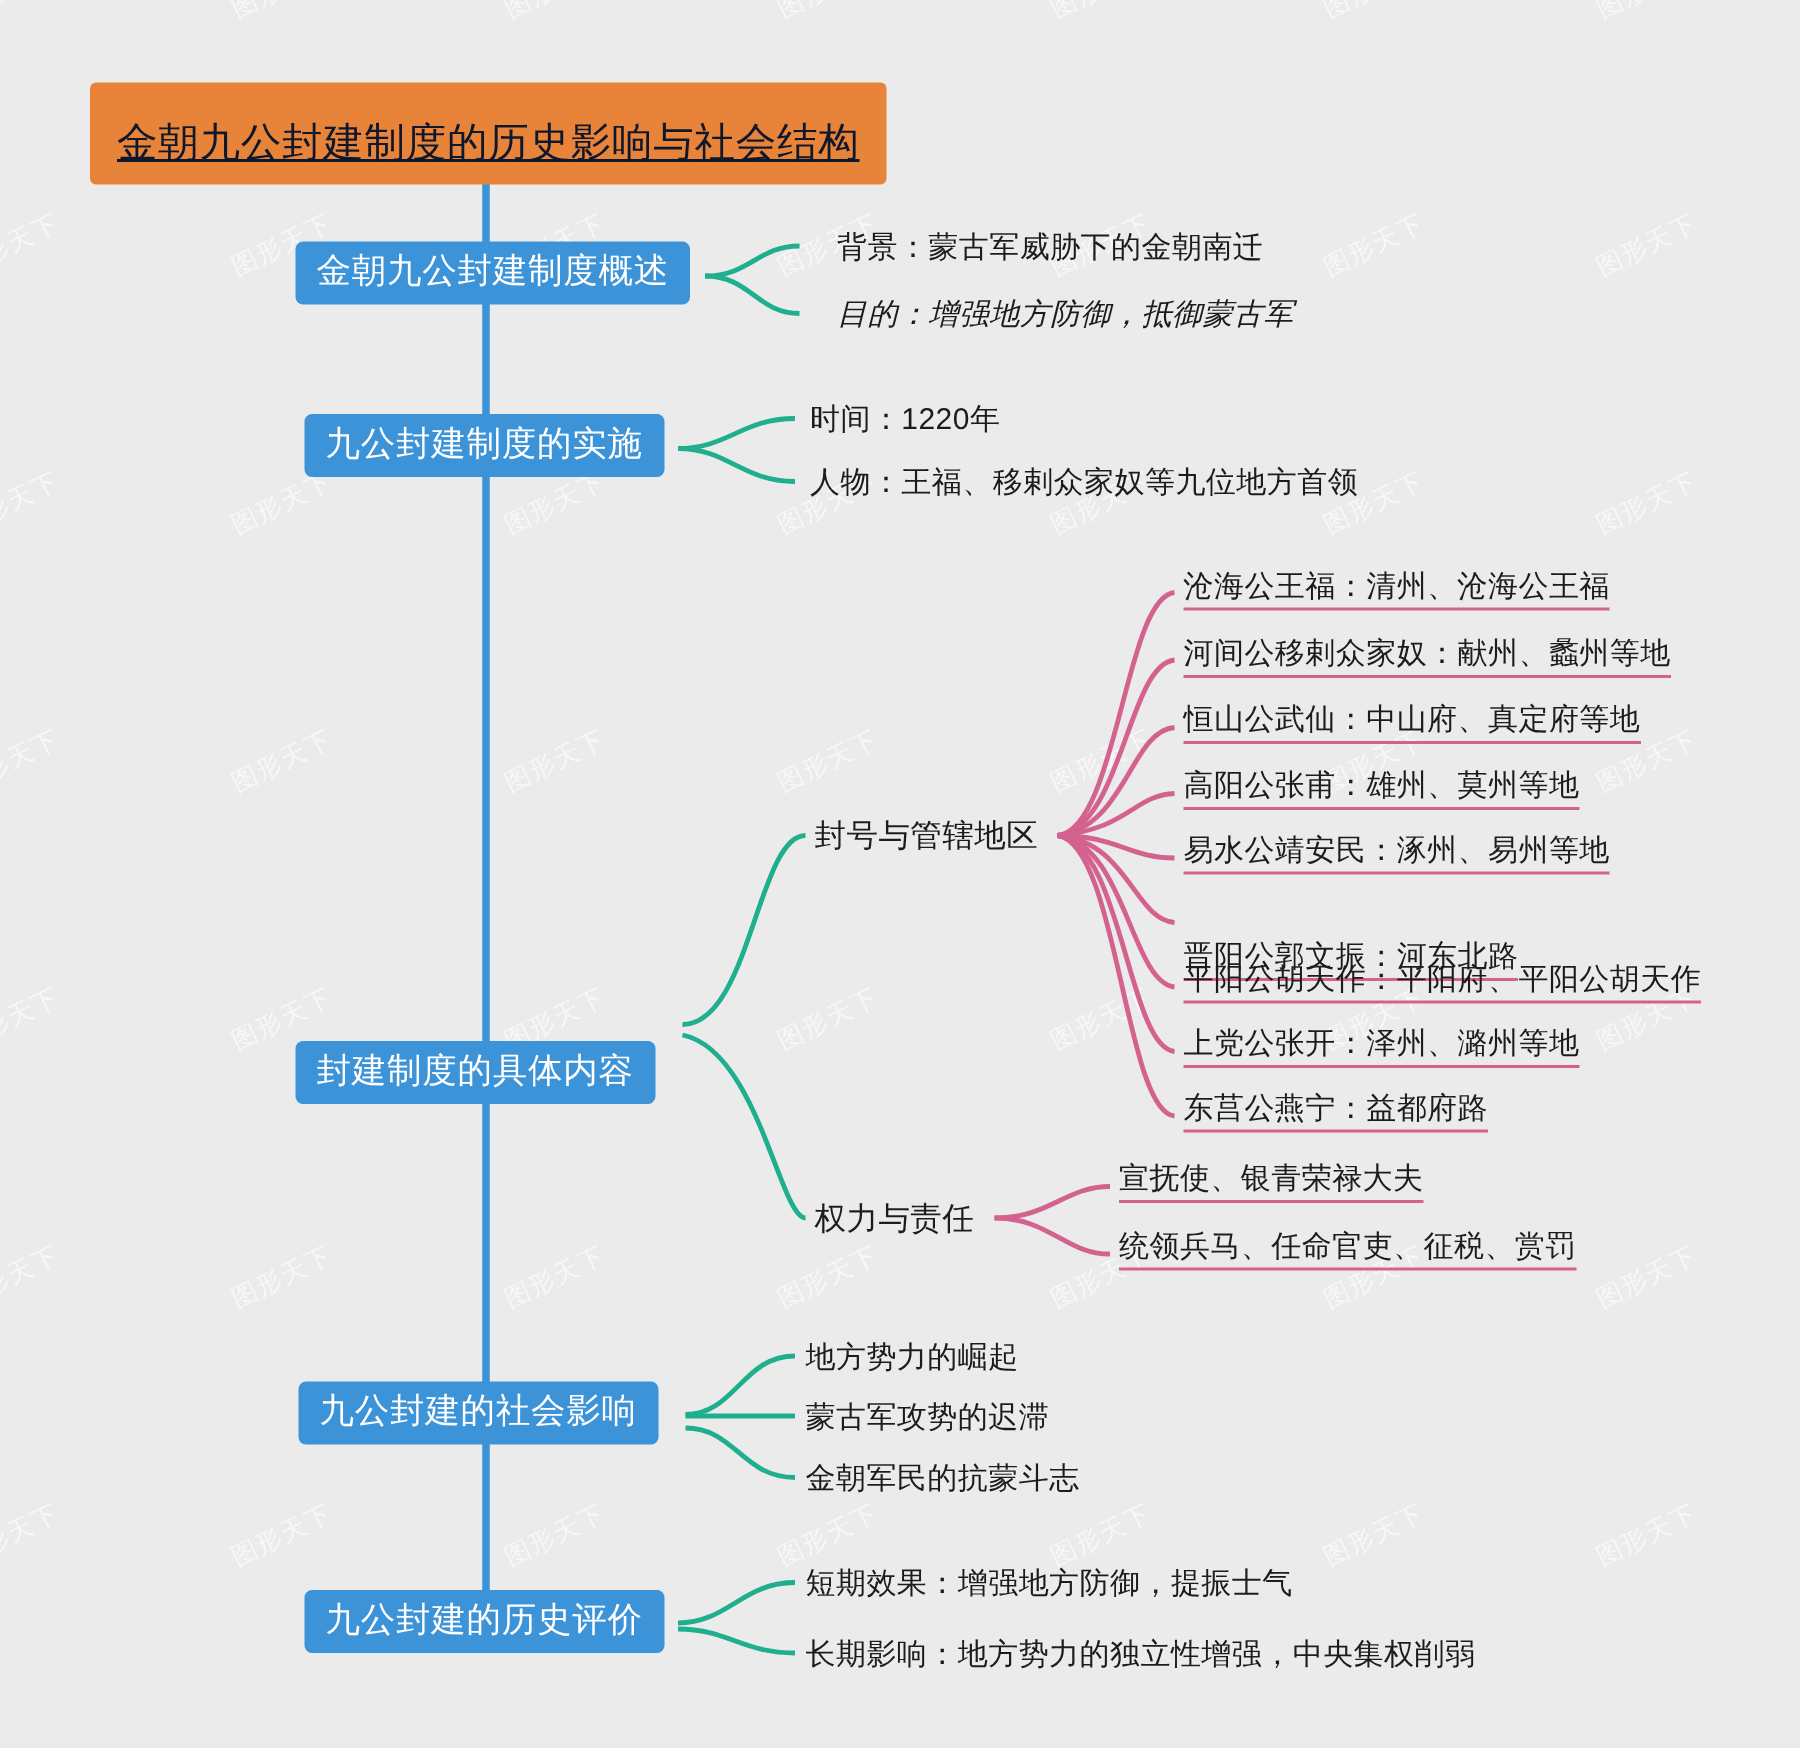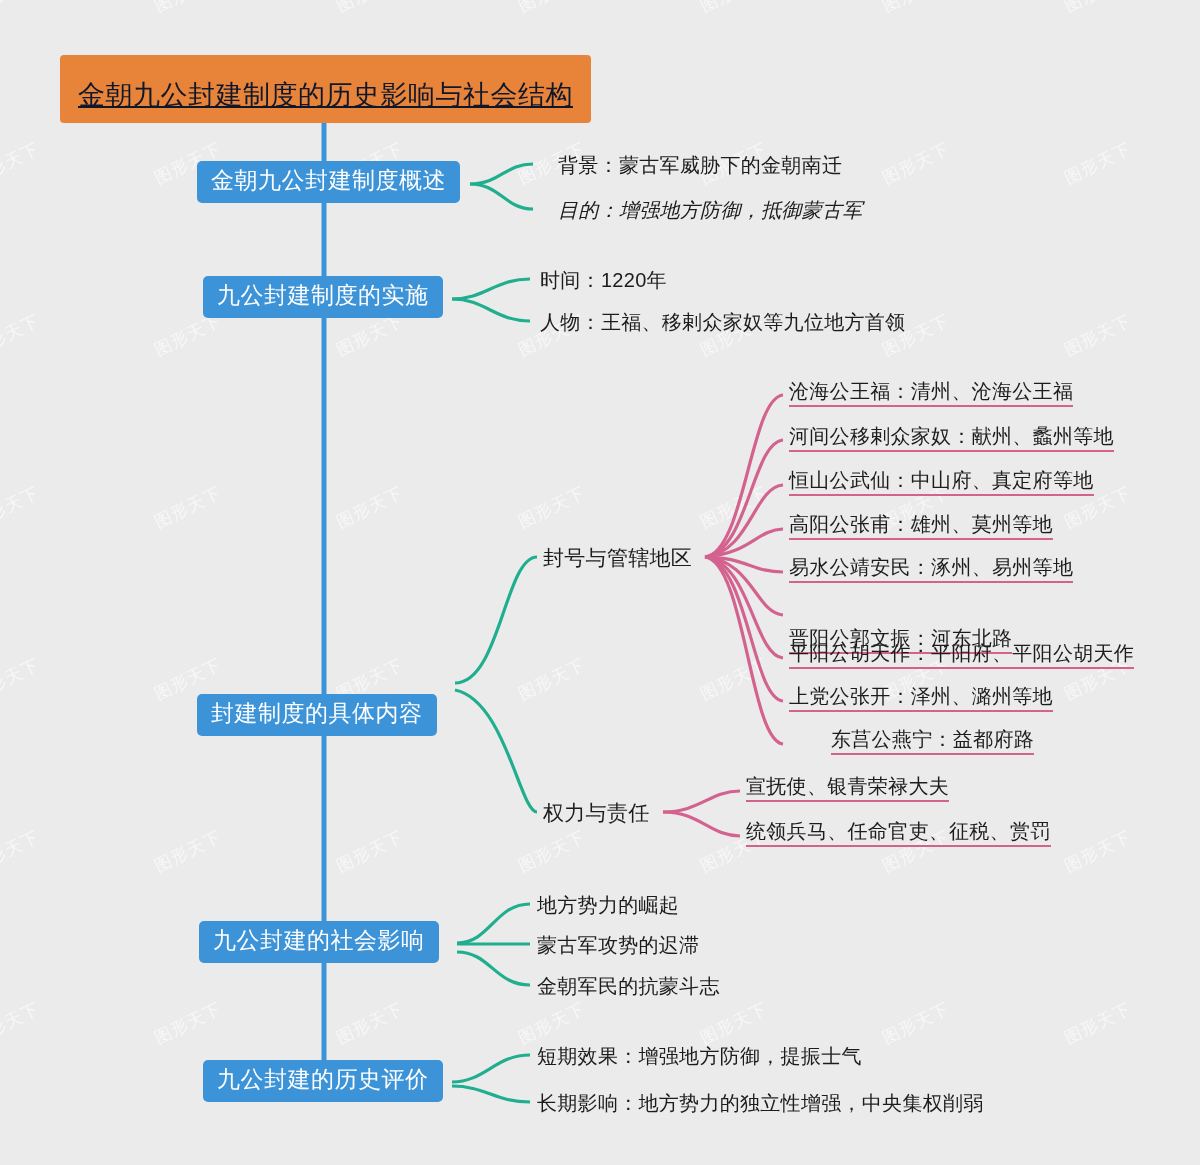--- a/index.html
+++ b/index.html
@@ -159,21 +159,21 @@
   <div class="node topic" style="left:543px;top:800px;">权力与责任</div>
 
   <div class="node leaf sub ul" style="left:789px;top:379px;">沧海公王福：清州、沧海公王福</div>
   <div class="node leaf sub ul" style="left:789px;top:424px;">河间公移剌众家奴：献州、蠡州等地</div>
   <div class="node leaf sub ul" style="left:789px;top:468px;">恒山公武仙：中山府、真定府等地</div>
   <div class="node leaf sub ul" style="left:789px;top:512px;">高阳公张甫：雄州、莫州等地</div>
   <div class="node leaf sub ul" style="left:789px;top:555px;">易水公靖安民：涿州、易州等地</div>
   <div class="node leaf sub ul" style="left:789px;top:598px;margin-top:28px;">晋阳公郭文振：河东北路</div>
   <div class="node leaf sub ul" style="left:789px;top:641px;">平阳公胡天作：平阳府、平阳公胡天作</div>
   <div class="node leaf sub ul" style="left:789px;top:684px;">上党公张开：泽州、潞州等地</div>
-  <div class="node leaf sub ul" style="left:831px;top:727px;">东莒公燕宁：益都府路</div>
+  <div class="node leaf sub ul" style="left:789px;top:727px;">东莒公燕宁：益都府路</div>
 
   <div class="node leaf sub ul" style="left:746px;top:774px;">宣抚使、银青荣禄大夫</div>
   <div class="node leaf sub ul" style="left:746px;top:819px;">统领兵马、任命官吏、征税、赏罚</div>
 
   <div class="node branch-box" style="left:199px;top:921px;">九公封建的社会影响</div>
   <div class="node leaf" style="left:537px;top:893px;">地方势力的崛起</div>
   <div class="node leaf" style="left:537px;top:933px;">蒙古军攻势的迟滞</div>
   <div class="node leaf" style="left:537px;top:974px;">金朝军民的抗蒙斗志</div>
 
   <div class="node branch-box" style="left:203px;top:1060px;">九公封建的历史评价</div>

